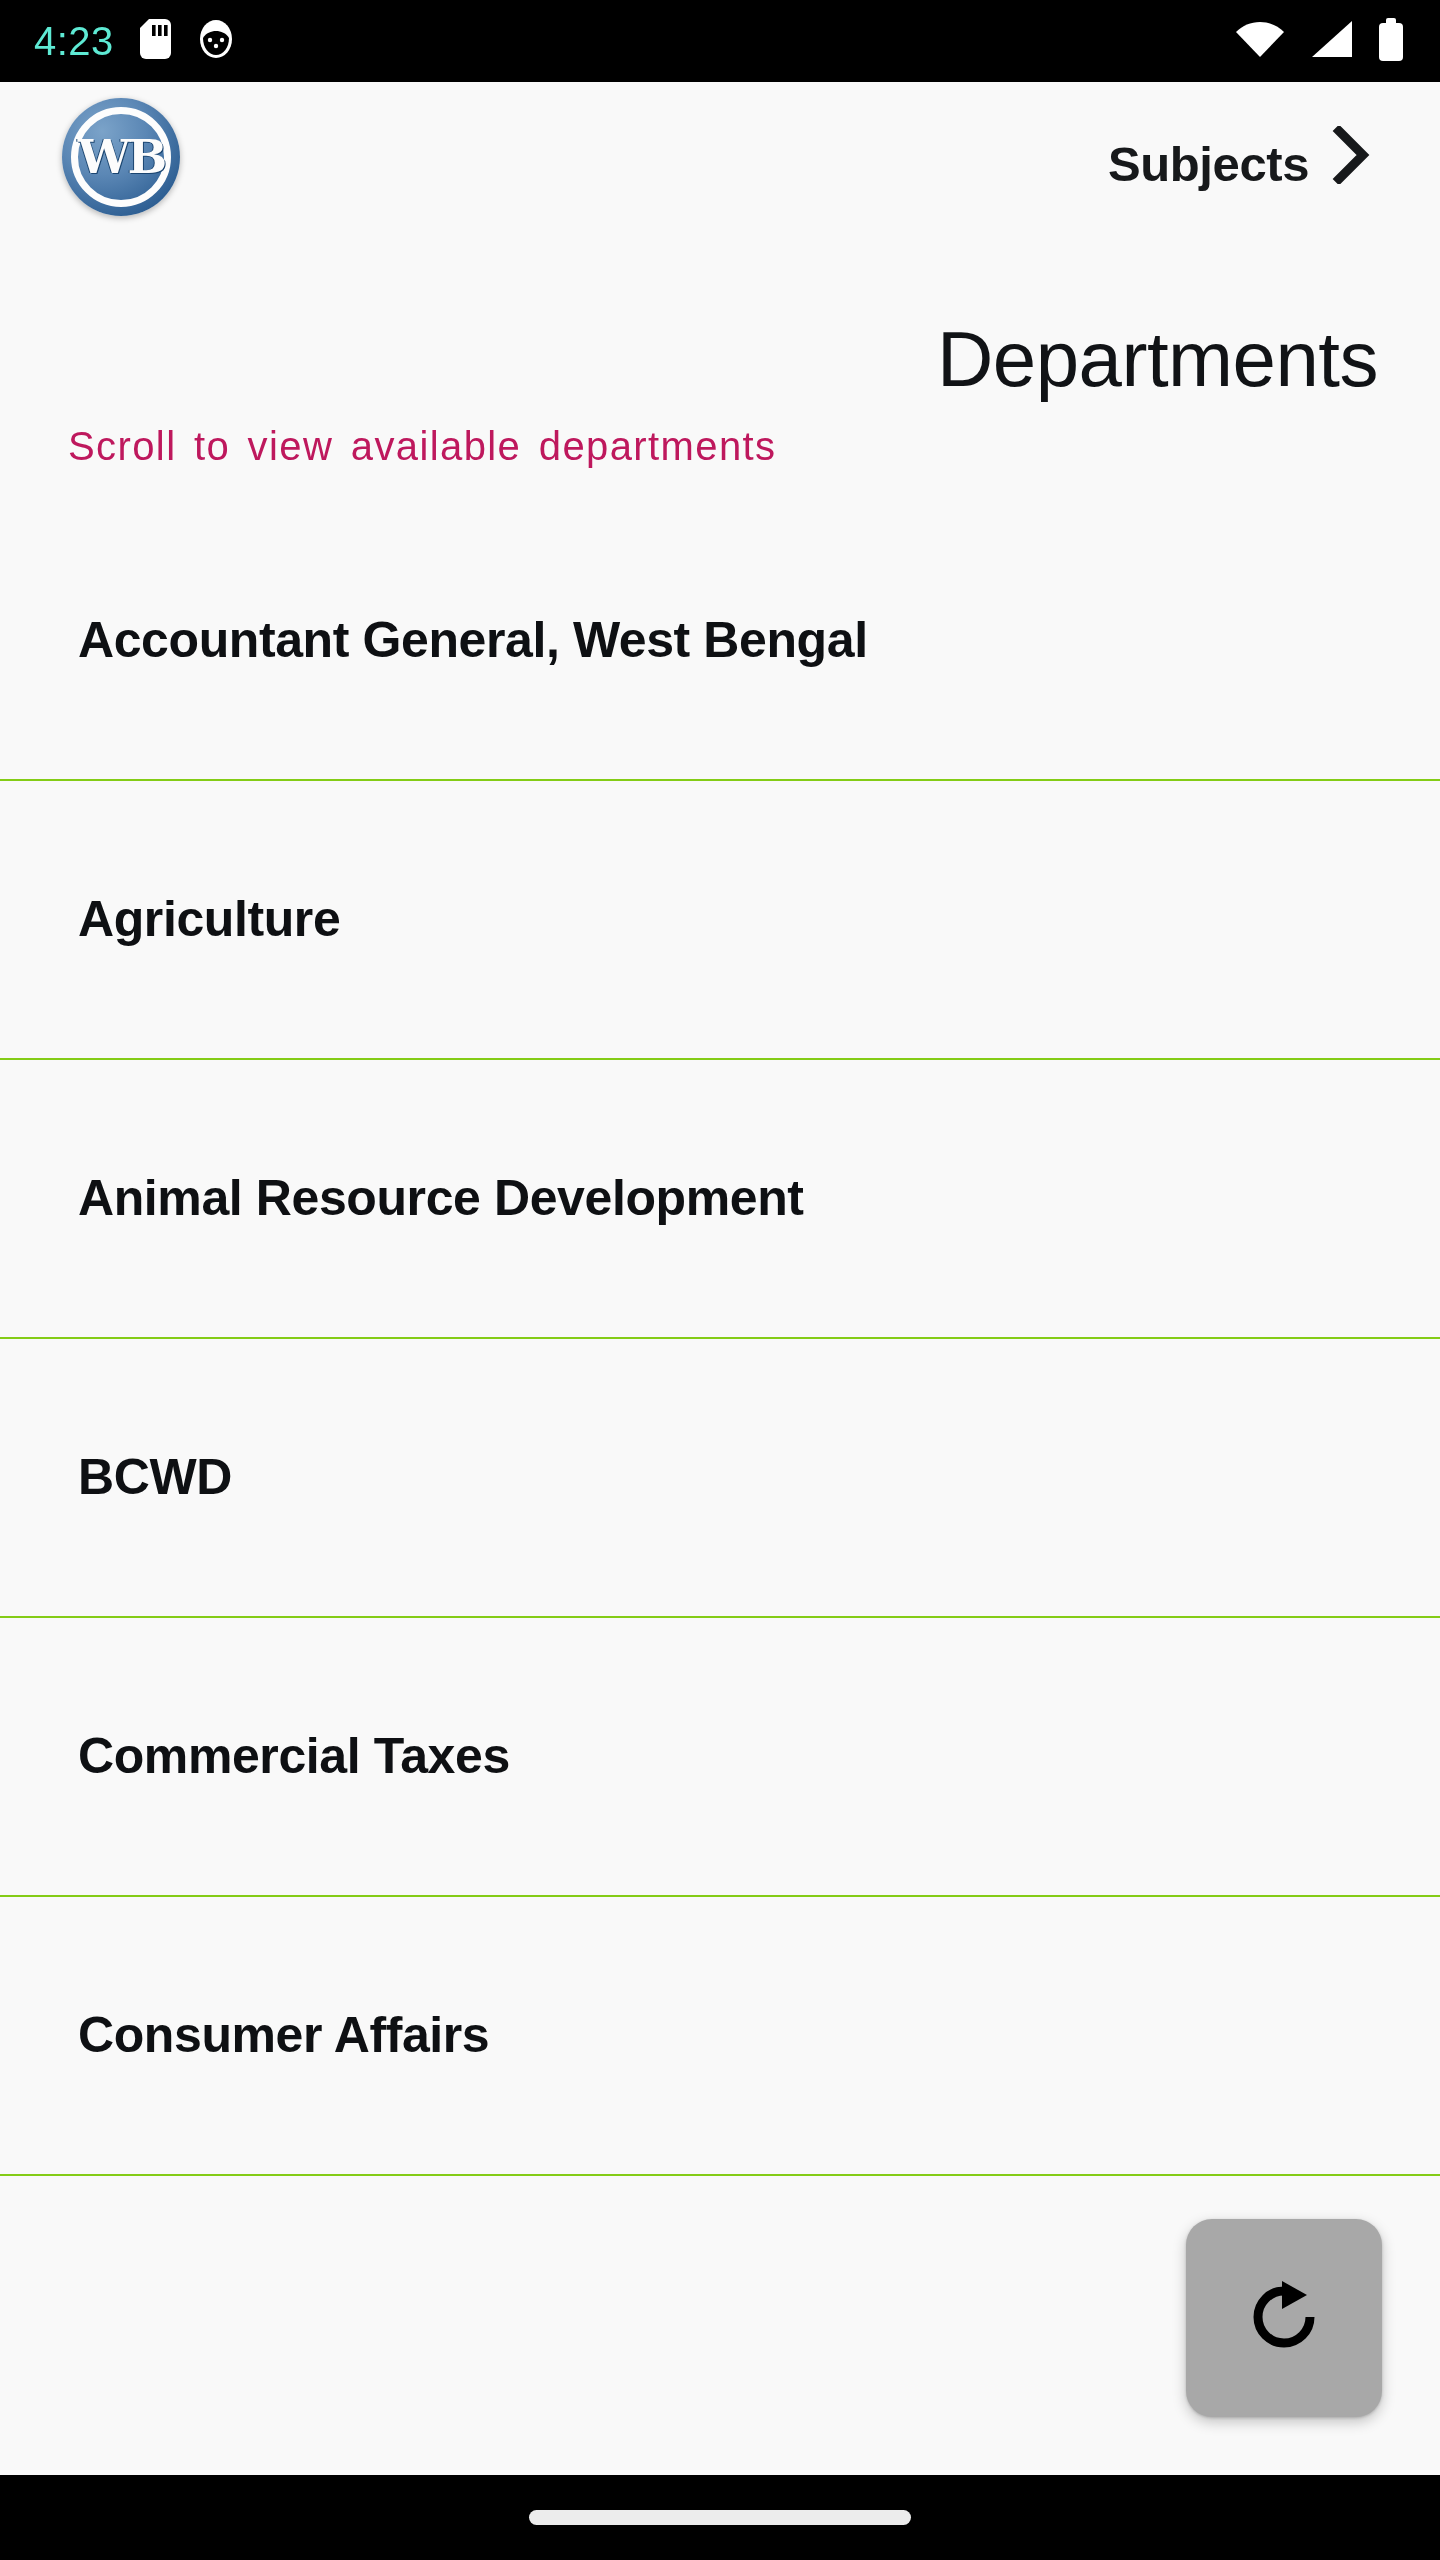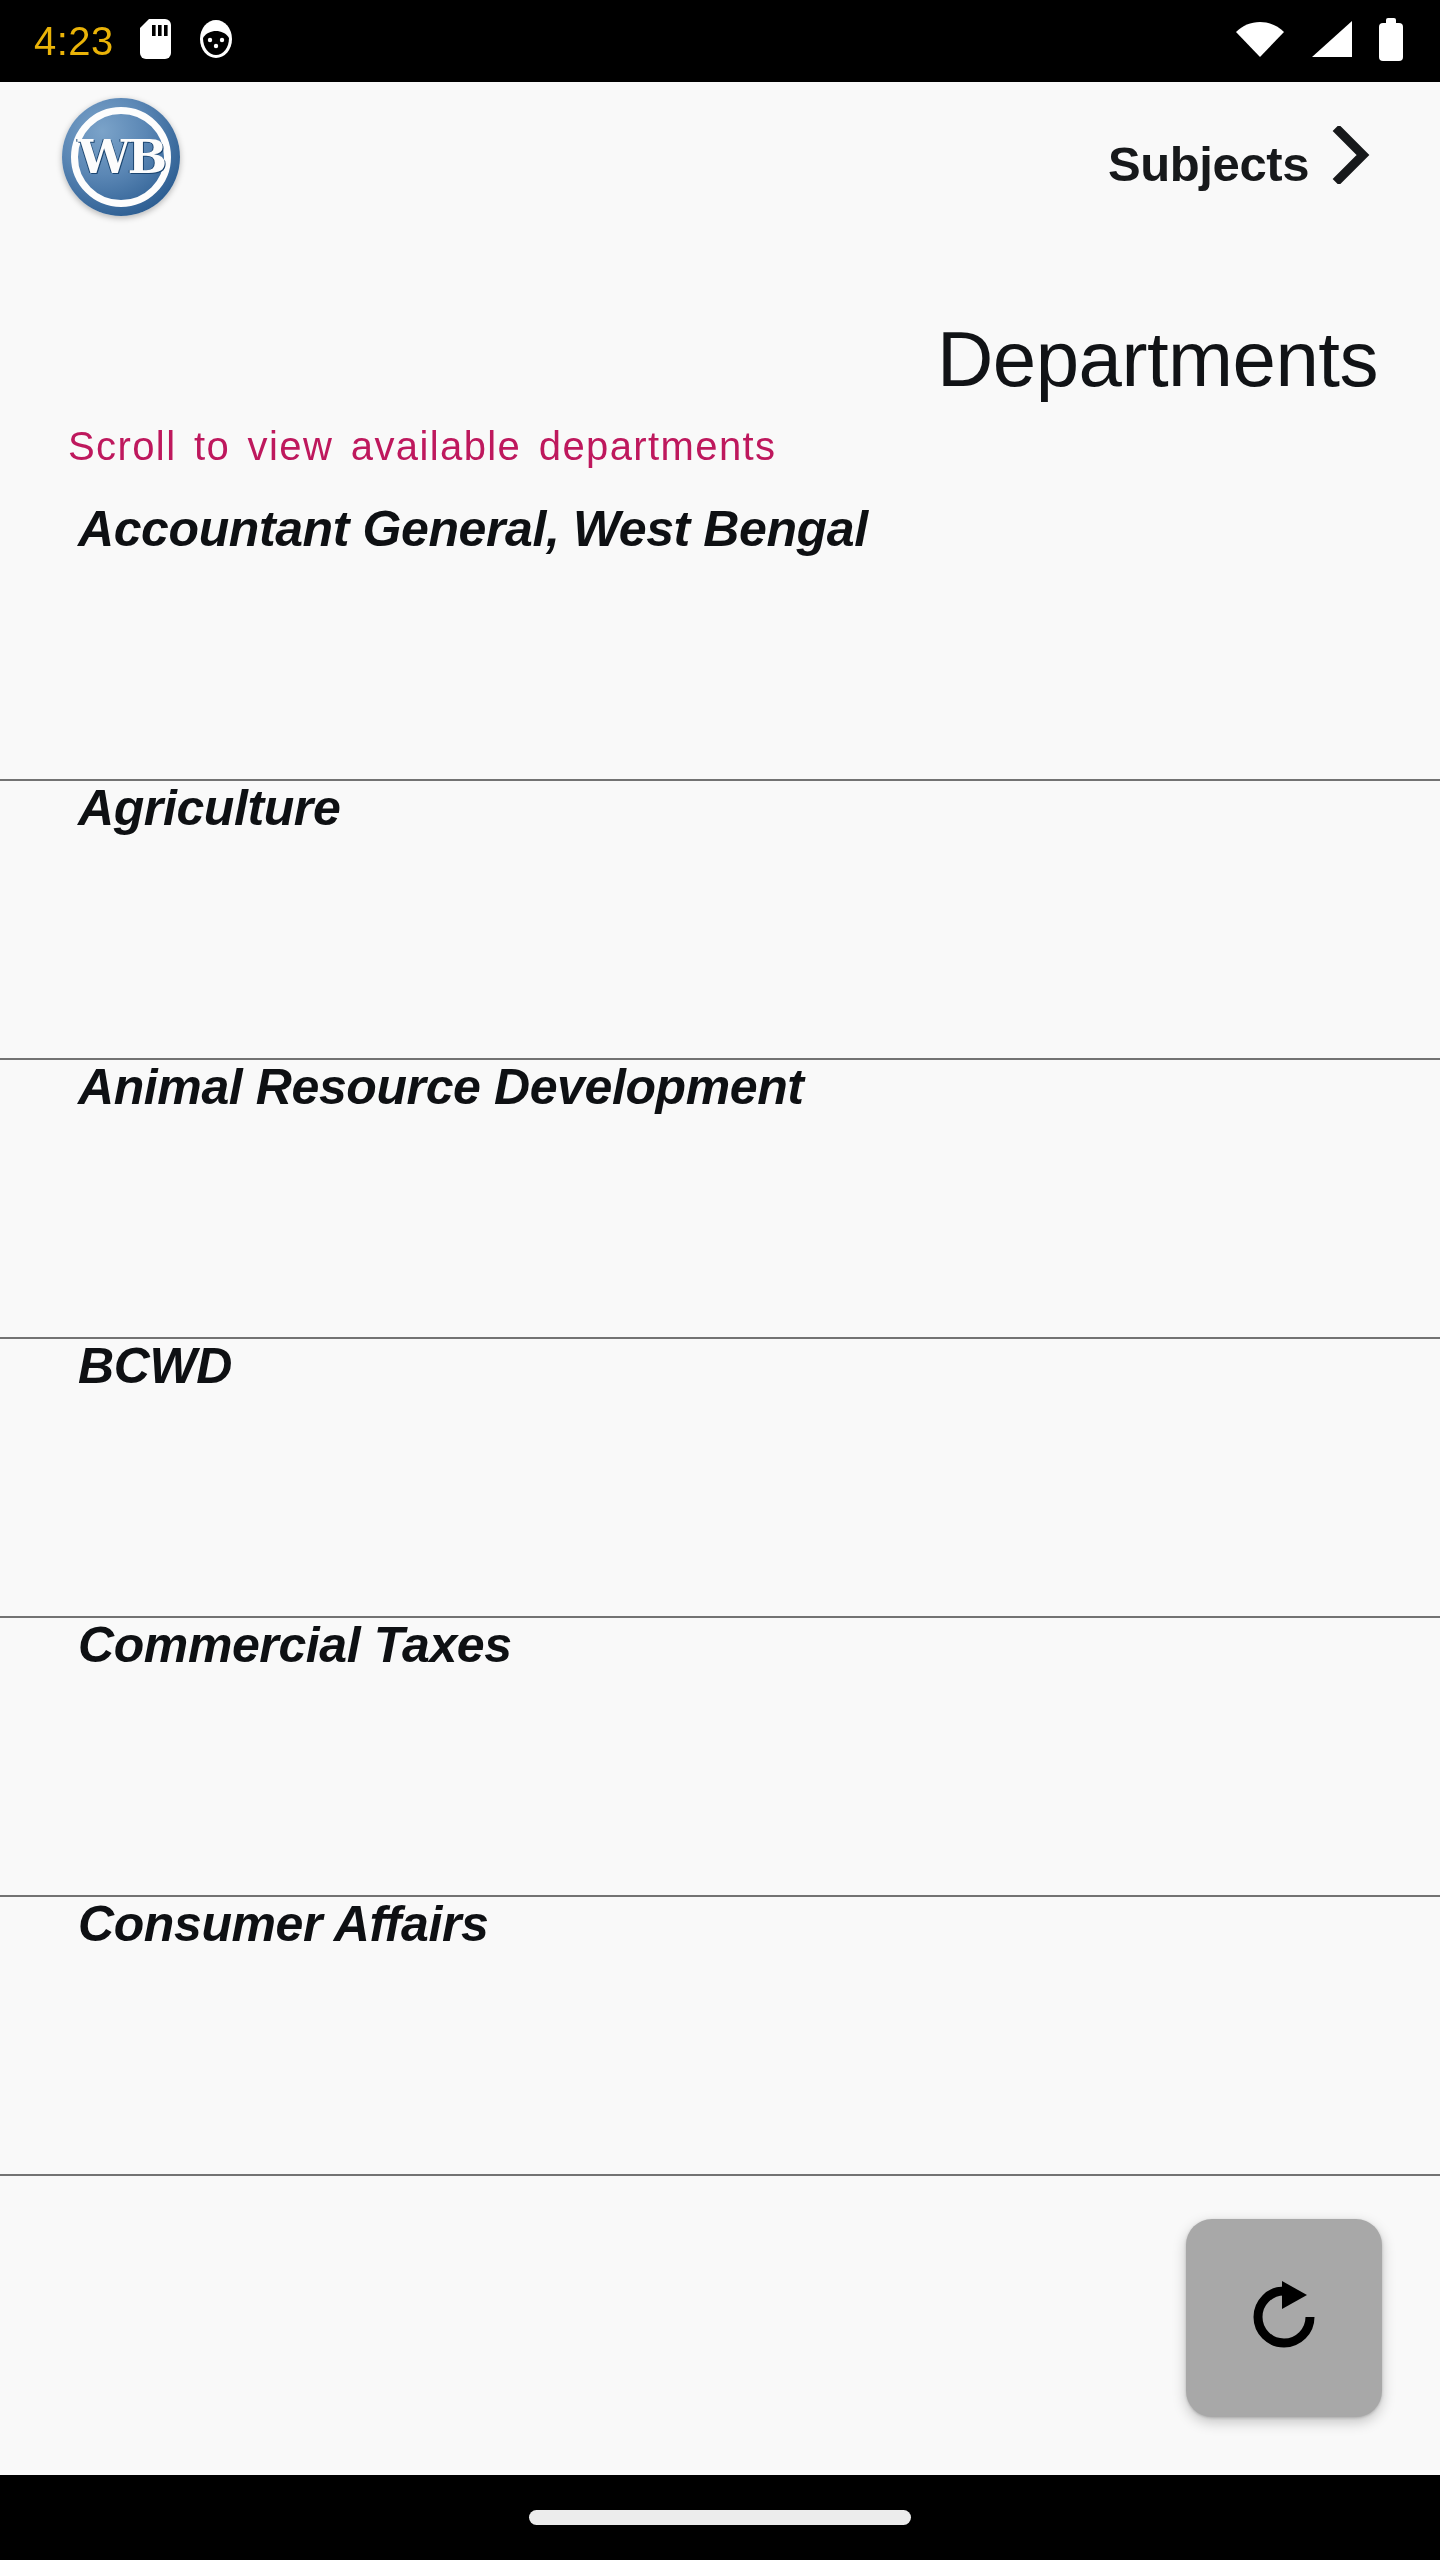--- a/index.html
+++ b/index.html
@@ -12,21 +12,21 @@
   #screen {
     position:relative;
     width:1440px; height:2560px;
     background:#f9f9f9;
     display:flex; flex-direction:column;
   }
 
   
   #status-bar {
     height:82px; flex:0 0 82px;
-    background:#000; color:#eab308;
+    background:#000; color:#5eead4;
     display:flex; align-items:center;
     padding:0 34px;
   }
   #status-time {
     font-size:40px; font-weight:400; letter-spacing:0.5px;
     line-height:1;
   }
   .status-left { display:flex; align-items:center; gap:26px; }
   .status-right { margin-left:auto; display:flex; align-items:center; gap:22px; }
   .sicon { display:block; }
@@ -89,26 +89,25 @@
 
   
   #dept-list {
     flex:1 1 auto;
     background:#f9f9f9;
     overflow:hidden;
     position:relative;
   }
   .dept-row {
     height:279px;
-    display:flex; 
+    display:flex; align-items:center;
     padding:0 62px 0 78px;
-    border-bottom:2px solid #737373;
+    border-bottom:2px solid #84cc16;
     background:#f9f9f9;
     cursor:pointer;
-    font-style:italic;
   }
   .dept-row:first-child { border-top:none; }
   .dept-name {
     font-size:50px; font-weight:700; color:#0e1013;
     letter-spacing:-0.4px; line-height:1.1;
   }
 
   
   #refresh-fab {
     position:absolute;

